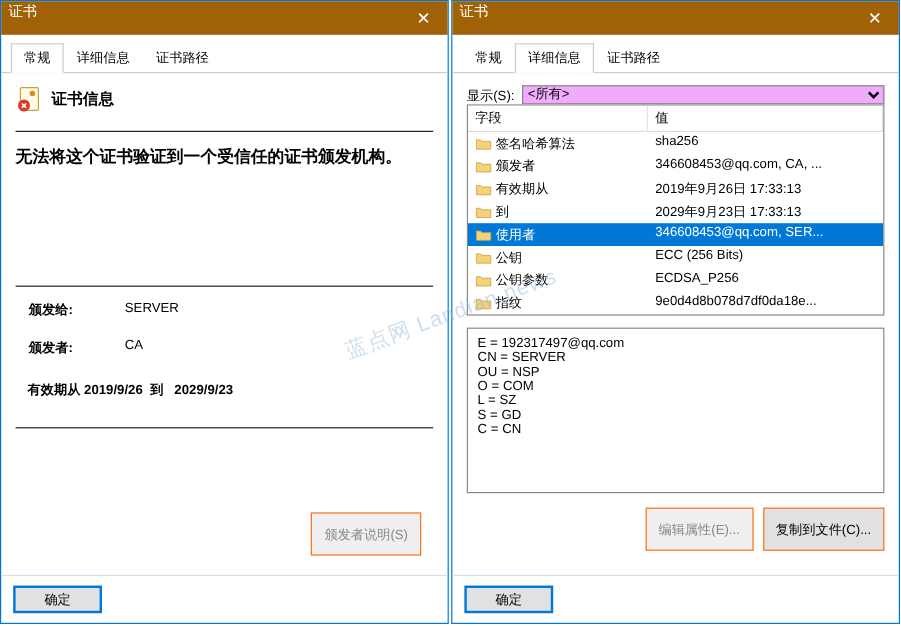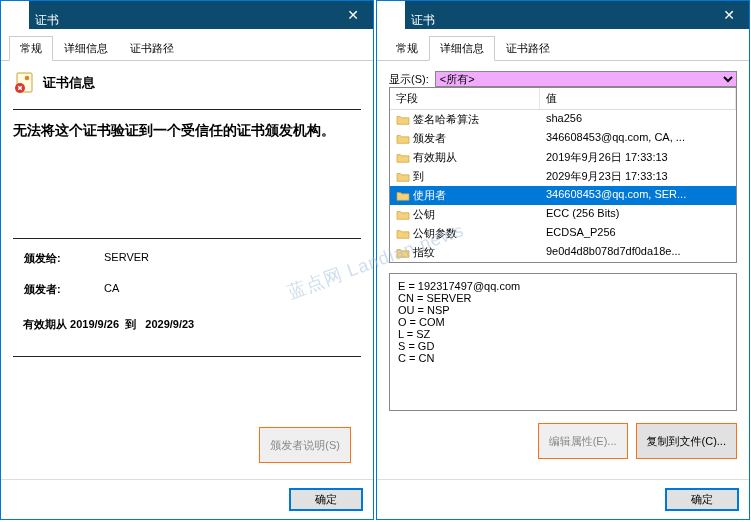--- a/index.html
+++ b/index.html
@@ -1,39 +1,39 @@
 <!DOCTYPE html>
 <html><head>
 <meta charset="utf-8">
 <style>
 * { box-sizing: border-box; margin: 0; padding: 0; }
 body { font-family: "Microsoft YaHei", "Segoe UI", sans-serif; font-size: 11px; background: #fff; width: 751px; height: 522px; overflow: hidden; position: relative; }
 .dialogs { display: flex; gap: 2px; }
 .dialog { width: 374px; height: 520px; border: 1px solid #0078d7; display: flex; flex-direction: column; background: #fff; }
-.titlebar { height: 28px; background: #0c4a6e; color: #fff; display: flex; align-items: flex-end; padding: 0 6px; position: relative; margin-left: 28px; }
+.titlebar { height: 28px; background: #a16207; color: #fff; display: flex; align-items: flex-start; padding: 0 6px; position: relative; }
 .titlebar .title { font-size: 12px; }
 .titlebar .close { position: absolute; right: 0; top: 0; width: 40px; height: 28px; display: flex; align-items: center; justify-content: center; font-size: 14px; cursor: pointer; }
 .tabs { display: flex; padding: 6px 8px 0 8px; border-bottom: 1px solid #ccc; gap: 0; }
 .tab { padding: 4px 10px; border: 1px solid transparent; font-size: 11px; cursor: pointer; position: relative; top: 1px; }
 .tab.active { border: 1px solid #ccc; border-bottom: 1px solid #fff; background: #fff; }
 .body { flex: 1; padding: 10px 12px; display: flex; flex-direction: column; position: relative; }
 .cert-header { display: flex; align-items: center; gap: 6px; margin-bottom: 8px; padding-bottom: 6px; text-align: center; }
 .cert-icon { width: 24px; height: 24px; display: inline-block; position: relative; }
 .cert-icon svg { width: 24px; height: 24px; }
 .cert-title { font-weight: bold; font-size: 13px; }
 .warn-msg { font-size: 14px; font-weight: bold; padding: 8px 0 14px 0; }
 .hr { border: none; border-top: 1.5px solid #222; margin: 4px 0; }
 .kv { display: flex; padding: 8px 0; gap: 20px; font-size: 11px; }
 .kv .k { width: 60px; font-weight: bold; margin-left: 11px; }
 .kv .v { }
 .valid-row { padding: 12px 0 0 10px; font-size: 11px; font-weight: bold; }
 .btn-row { padding: 6px 10px; display: flex; justify-content: flex-end; gap: 8px; }
 .btn { min-width: 80px; height: 36px; border: 1px solid #f97316; background: #e1e1e1; font-size: 11px; cursor: pointer; padding: 0 10px; }
 .btn:disabled { color: #888; background: #efefef; }
-.footer { border-top: 1px solid #ddd; padding: 8px 10px; display: flex; justify-content: flex-end; }
+.footer { border-top: 1px solid #ddd; padding: 8px 10px; display: flex; justify-content: flex-start; }
 .footer .btn { border: 2px solid #0078d7; background: #e1e1e1; min-width: 74px; height: 23px; }
 .show-row { display: flex; align-items: center; gap: 6px; margin-bottom: 0; font-size: 11px; }
 .show-row select { flex: 1; height: 16px; font-size: 11px; border: 1px solid #888; background: #f0abfc; }
 .list { border: 1px solid #888; height: 176px; overflow: hidden; background: #fff; }
 .list-header { display: flex; background: #fff; border-bottom: 1px solid #ddd; font-size: 11px; }
 .list-header .col { padding: 3px 6px; border-right: 1px solid #e5e5e5; }
 .col1 { width: 150px; }
 .col2 { flex: 1; }
 .list-body { }
 .row { display: flex; font-size: 11px; padding: 1px 0; cursor: pointer; }

